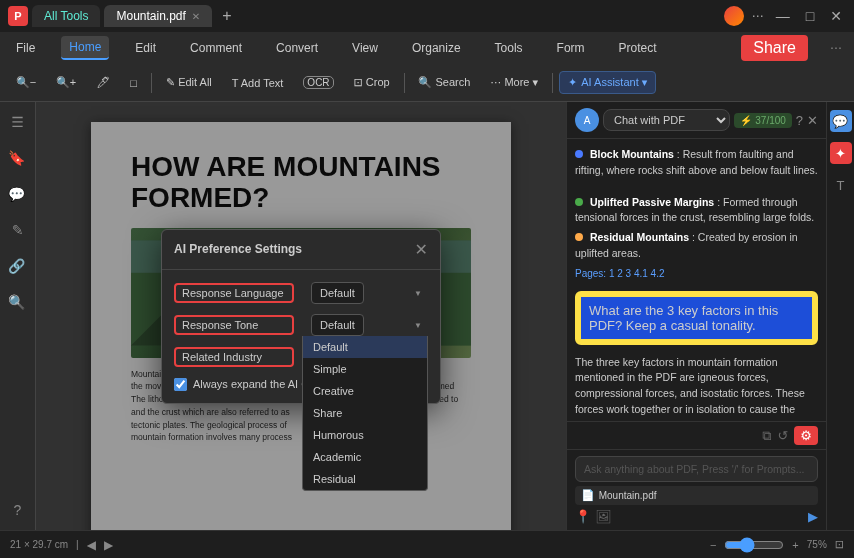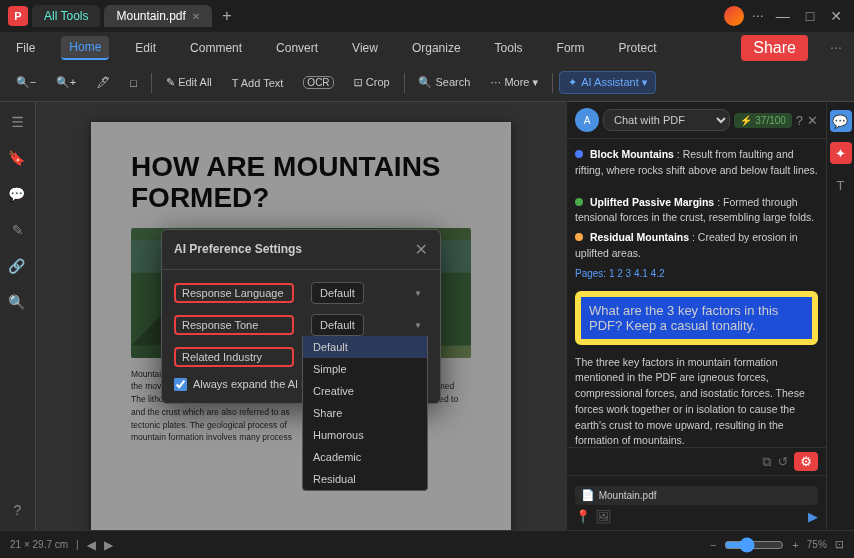--- a/index.html
+++ b/index.html
@@ -347,20 +347,21 @@
       </div>
     </div>
 
     <div style="display:flex;align-items:center;justify-content:flex-end;padding:4px 8px;gap:6px;border-top:1px solid #333;">
       <button class="chat-tool-btn">⧉</button>
       <button class="chat-tool-btn">↺</button>
       <button class="chat-tool-btn" style="background:#e84040;border-radius:4px;color:white;padding:2px 6px;">⚙</button>
     </div>
 
     <div class="chat-input-area">
+      <div class="chat-input" style="color:#555;">Ask anything about PDF, Press '/' for Prompts...</div>
       <div class="chat-file">
         <span class="chat-file-icon">📄</span>
         <span class="chat-file-name">Mountain.pdf</span>
       </div>
       <div class="chat-tools">
         <button class="chat-tool-btn">📍</button>
         <button class="chat-tool-btn">🖼</button>
         <div style="flex:1;"></div>
         <button class="chat-tool-btn" style="color:#4a90e2;">▶</button>
       </div>

